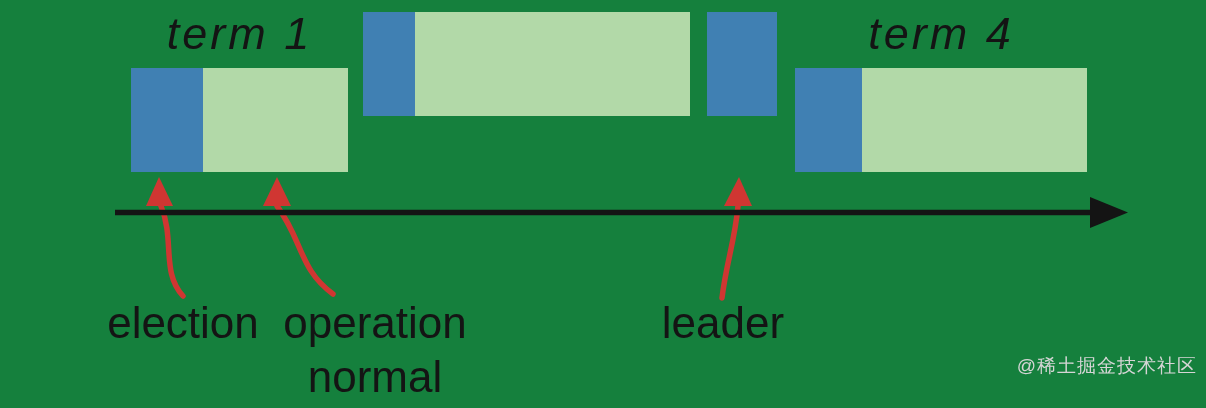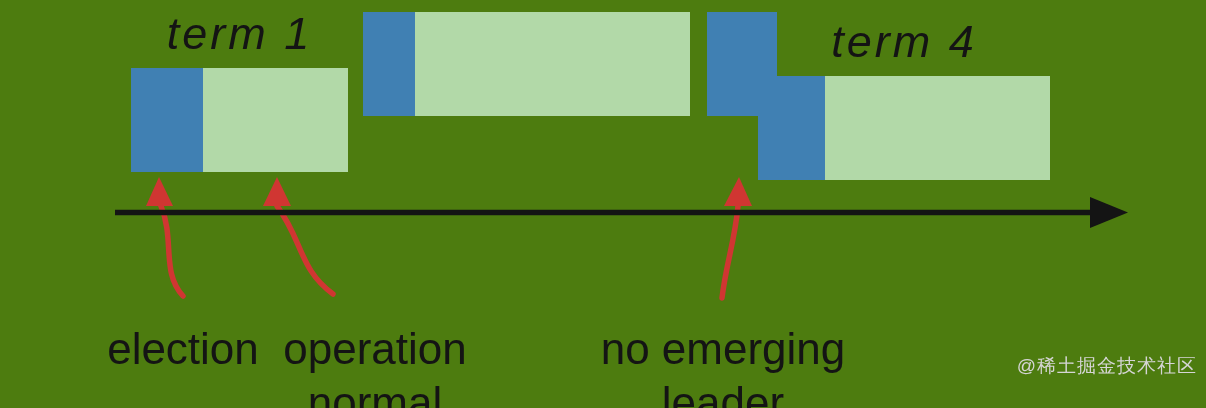--- a/index.html
+++ b/index.html
@@ -5,21 +5,21 @@
   html, body {
     margin: 0;
     padding: 0;
     background: #ffffff;
     font-family: "Liberation Sans", "DejaVu Sans", sans-serif;
   }
   .canvas {
     position: relative;
     width: 1206px;
     height: 408px;
-    background: #4d7c0f;
+    background: #15803d;
     overflow: hidden;
   }
   
   .term {
     position: absolute;
     top: 6px;
   }
   .term-label {
     width: 100%;
     height: 56px;
@@ -55,21 +55,20 @@
   }
   
   .annotation {
     position: absolute;
     top: 296px;
     font-size: 44px;
     line-height: 54px;
     text-align: center;
     color: var(--text, #111);
     white-space: nowrap;
-    margin-top: 26px;
   }
   .axis-label {
     position: absolute;
     top: 250px;
     left: 958px;
     width: 160px;
     text-align: right;
     font-size: 45px;
     color: var(--text, #111);
   }
@@ -99,21 +98,21 @@
         <div class="term-bar">
           <div class="seg-election" style="width: 52px;"></div>
           <div class="seg-normal"></div>
         </div>
       </div>
       <div class="term" style="left: 707px; width: 70px;">
         <div class="term-bar">
           <div class="seg-election" style="width: 70px;"></div>
         </div>
       </div>
-      <div class="term" style="left: 758px; width: 292px; margin-top: 8px;">
+      <div class="term" style="left: 795px; width: 292px;">
         <div class="term-label">term 4</div>
         <div class="term-bar">
           <div class="seg-election" style="width: 67px;"></div>
           <div class="seg-normal"></div>
         </div>
       </div>
     </div>
 
   <svg class="arrow-layer" viewBox="0 0 1206 408" xmlns="http://www.w3.org/2000/svg">
 
@@ -134,20 +133,19 @@
 
   <div id="annotations-layer">
       <div class="annotation" style="left: 53px; width: 260px;">
         <div>election</div>
       </div>
       <div class="annotation" style="left: 245px; width: 260px;">
         <div>operation</div>
         <div>normal</div>
       </div>
       <div class="annotation" style="left: 563px; width: 320px;">
-        <div>no emerging</div>
         <div>leader</div>
       </div>
     </div>
 
 
   <div class="watermark">@稀土掘金技术社区</div>
 </div>
 
 </body></html>

